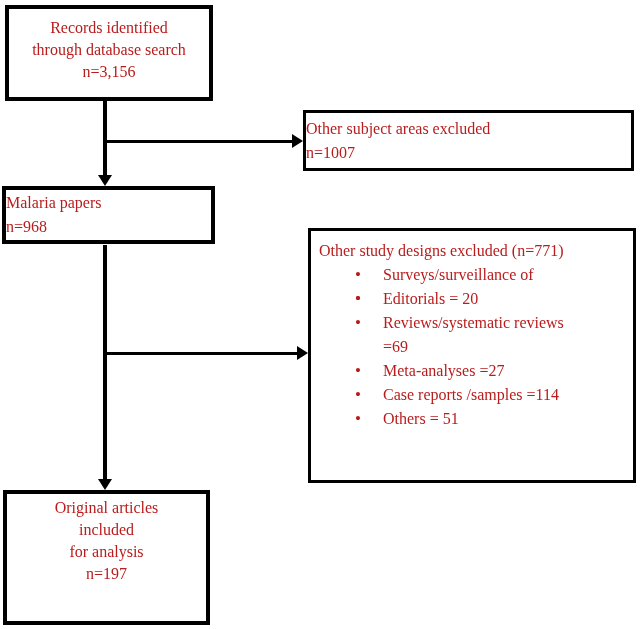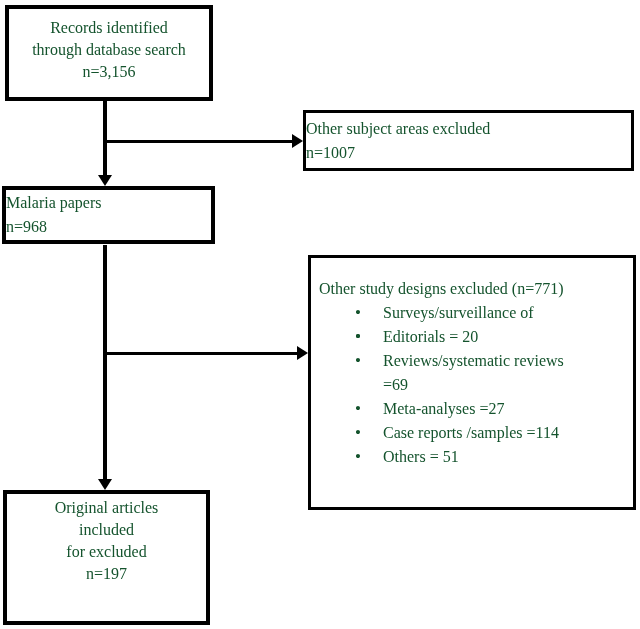--- a/index.html
+++ b/index.html
@@ -6,21 +6,21 @@
     margin: 0;
     padding: 0;
     background: #ffffff;
   }
   .canvas {
     position: relative;
     width: 640px;
     height: 629px;
     background: #ffffff;
     font-family: "Liberation Serif", "DejaVu Serif", serif;
-    color: #14532d;
+    color: #b91c1c;
     font-size: 16px;
     overflow: hidden;
   }
   .flowbox {
     position: absolute;
     background: #ffffff;
     border: 3px solid #000000;
     box-sizing: border-box;
   }
   .flowbox.thick { border-width: 4px; }
@@ -34,21 +34,21 @@
     line-height: 24px;
   }
   .top-lines {
     text-align: center;
     line-height: 22px;
   }
   .box-records   { left: 5px;   top: 5px;   width: 208px; height: 96px;  }
   .box-records .top-lines { padding-top: 8px; }
   .box-subjects  { left: 303px; top: 110px; width: 331px; height: 61px;  }
   .box-malaria   { left: 2px;   top: 186px; width: 213px; height: 58px;  }
-  .box-designs   { left: 308px; top: 228px; width: 328px; height: 255px; padding: 19px 6px 0 8px; margin-top: 27px; }
+  .box-designs   { left: 308px; top: 228px; width: 328px; height: 255px; padding: 8px 6px 0 8px; }
   .box-included  { left: 3px;   top: 490px; width: 207px; height: 135px; }
   .box-included .top-lines { padding-top: 3px; }
 
   .designs-title {
     line-height: 24px;
     white-space: nowrap;
   }
   .designs-list {
     list-style: none;
     margin: 0;
@@ -152,21 +152,21 @@
         <span class="bullet">•</span>
         <div>Others = 51</div>
       </li>
     </ul>
   </div>
 
   <div class="flowbox thick box-included">
     <div class="top-lines">
       <div>Original articles</div>
       <div>included</div>
-      <div>for excluded</div>
+      <div>for analysis</div>
       <div>n=197</div>
     </div>
   </div>
 
   <div class="connector conn-v1"></div>
   <div class="arrow-down ah-1"></div>
 
   <div class="connector conn-h1"></div>
   <div class="arrow-right ah-2"></div>
 

